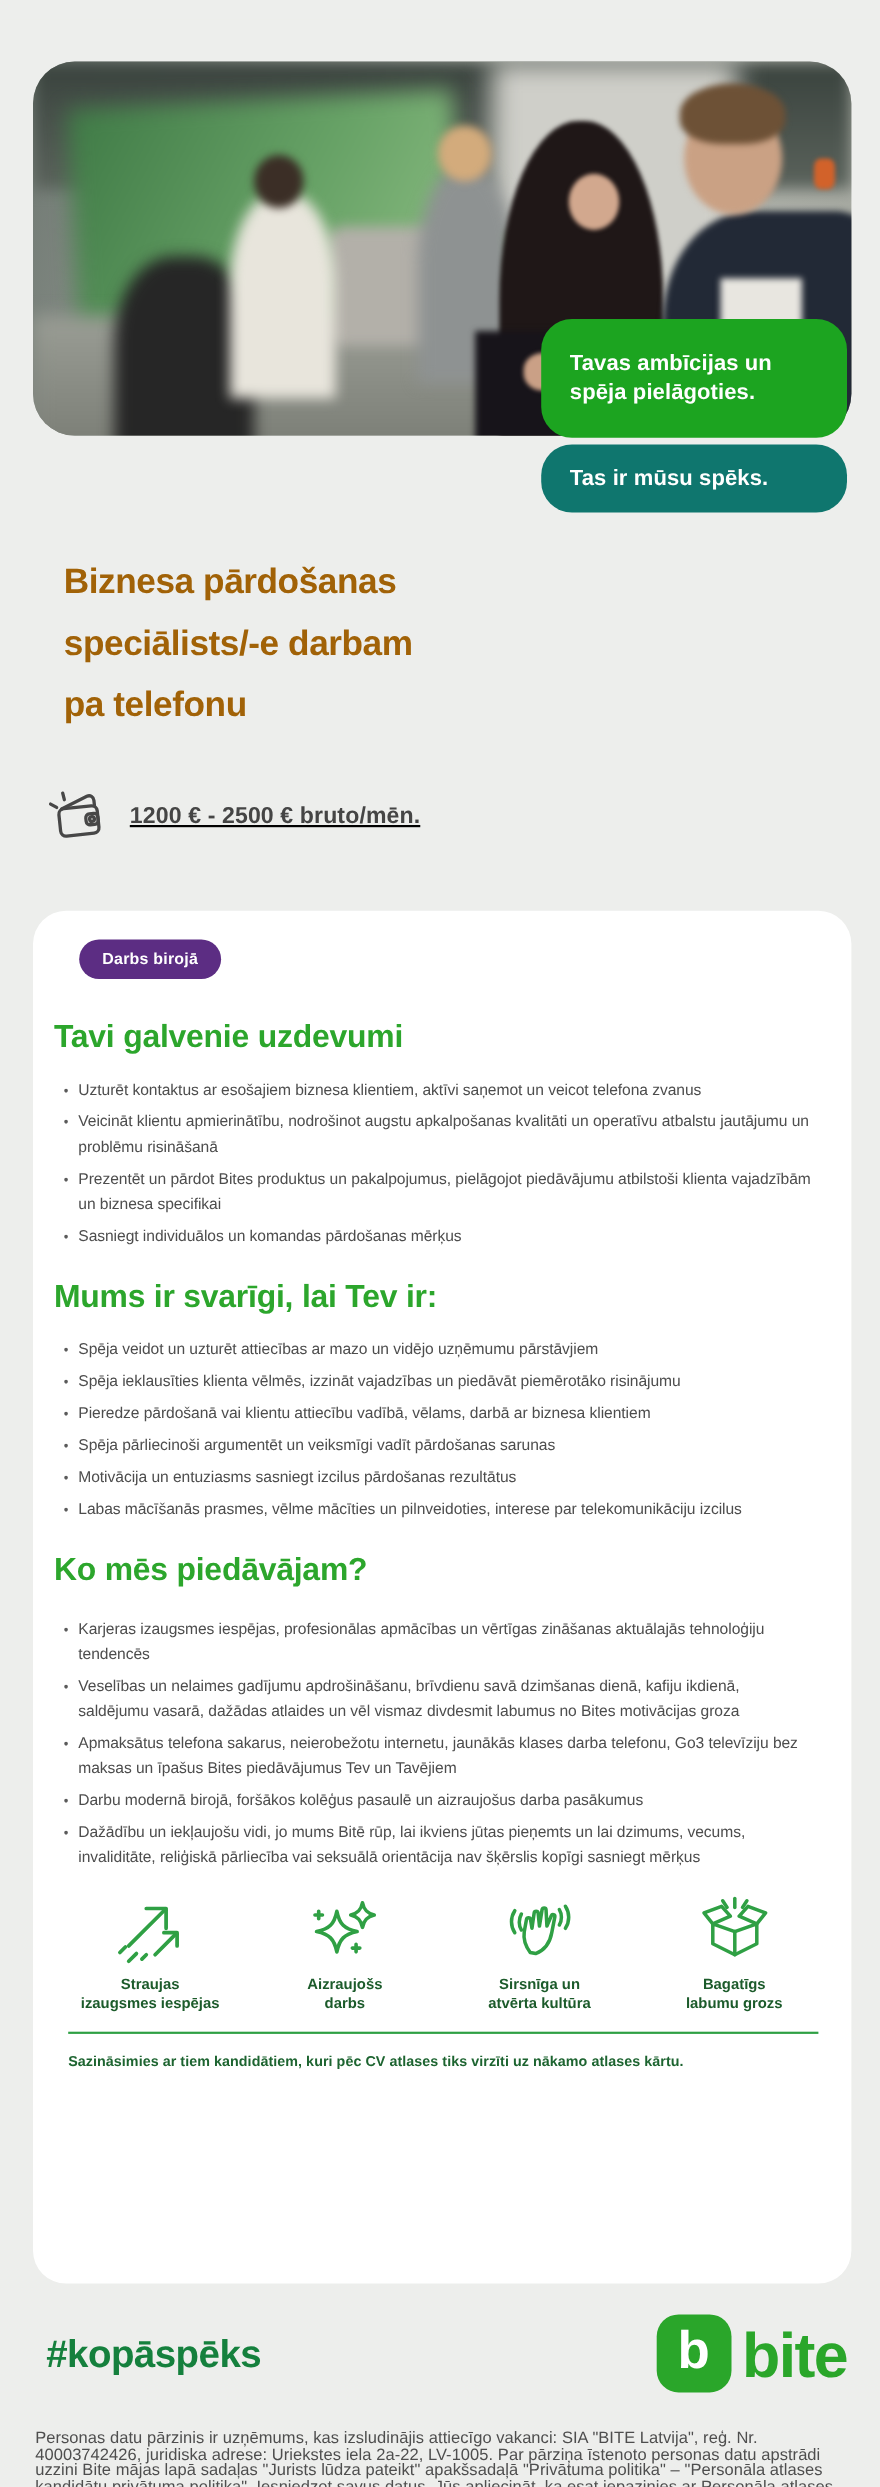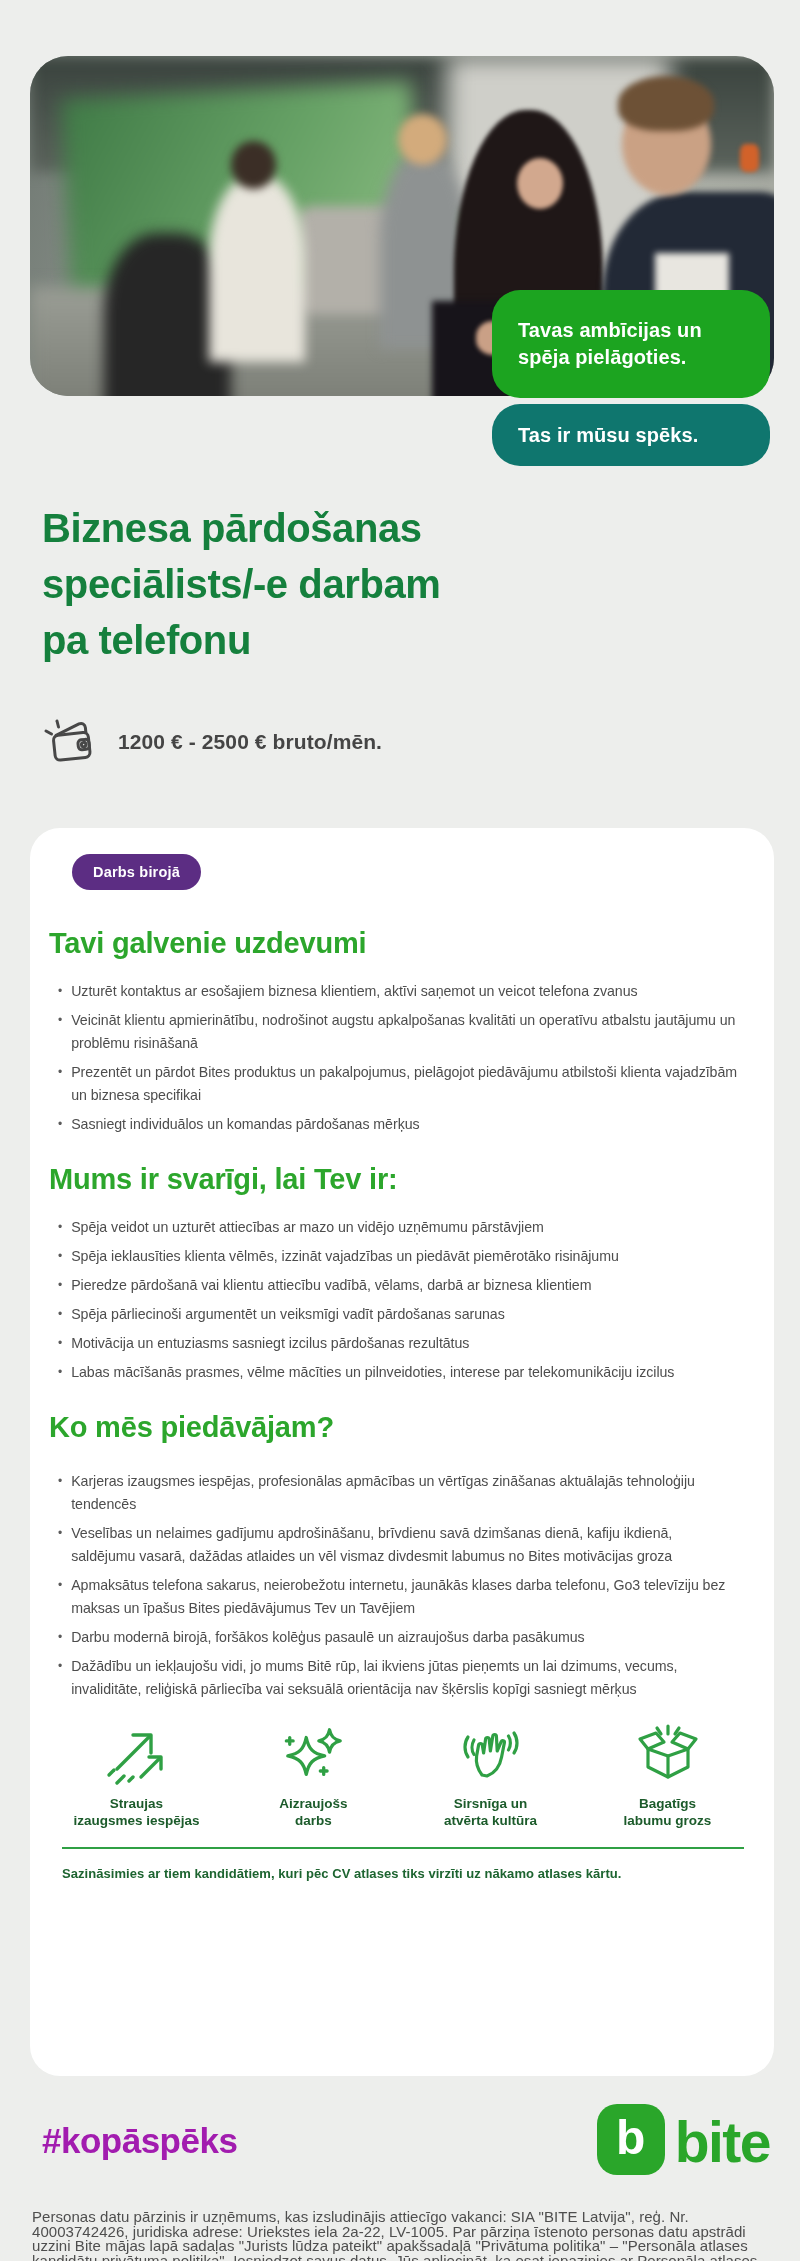--- a/index.html
+++ b/index.html
@@ -33,22 +33,22 @@
   .ph-man-hair { right:8%; top:6%; width:13%; height:16%; background:#6d5136; border-radius:50% 50% 40% 40%; filter:blur(3px); }
   .ph-orange { right:2%; top:26%; width:2.6%; height:8%; background:#d2622a; border-radius:30%; filter:blur(2px); }
 
   
   .badge { position:absolute; right:28px; width:278px; color:#fff; font-weight:700; font-size:20px; line-height:27px;
     padding-left:26px; display:flex; flex-direction:column; justify-content:center; border-radius:28px; letter-spacing:.1px; }
   .badge-primary { top:272px; height:108px; background:#1CA420; }
   .badge-secondary { top:386px; height:62px; background:#0f766e; }
 
   
-  .job-title { position:absolute; left:40px; top:482px; color:#15803d; font-weight:700; font-size:40px; line-height:56px; letter-spacing:-.4px; }
-  .salary-row { position:absolute; left:40px; top:700px; display:flex; align-items:center; gap:20px; }
+  .job-title { position:absolute; left:56px; top:482px; color:#a16207; font-weight:700; font-size:32px; line-height:56px; letter-spacing:-.4px; }
+  .salary-row { position:absolute; left:40px; top:700px; display:flex; align-items:center; gap:20px;text-decoration:underline; }
   .salary-text { color:#454545; font-weight:700; font-size:21px; letter-spacing:.1px; }
 
   
   .card { position:absolute; left:28px; top:810px; width:744px; height:1248px; background:#ffffff; border-radius:30px; overflow:hidden; padding:10px 0 0 0; }
   .pill { display:inline-block; margin:16px 0 0 42px; background:#5C2D83; color:#fff; font-weight:700; font-size:14.5px; padding:10px 21px; border-radius:20px; letter-spacing:.2px; }
   .sec-heading { color:#2CA62C; font-weight:700; font-size:29px; line-height:34px; margin:26px 30px 0 19px; letter-spacing:-.2px; }
   .section:first-child .sec-heading { margin-top:36px; }
   .bullets { list-style:none; margin:20px 36px 0 28px; }
   .bullet { display:flex; gap:9px; margin-bottom:6px; color:#4D4D4D; font-size:14.2px; line-height:23px; letter-spacing:-.05px; }
   .bullet::before { content:"•"; color:#5a5a5a; font-size:12px; line-height:23px; }
@@ -57,21 +57,21 @@
   
   .perks { display:flex; margin:16px 18px 0 18px; }
   .perk { flex:1 1 0; display:flex; flex-direction:column; align-items:center; text-align:center; }
   .perk-icon { height:70px; display:flex; align-items:flex-end; justify-content:center; margin-bottom:8px; }
   .perk-icon svg { display:block; }
   .perk-label { color:#1C5B2B; font-weight:700; font-size:13.5px; line-height:17px; }
   .divider { border:none; border-top:2px solid #2FA044; margin:18px 30px 0 32px; }
   .note { color:#1D6430; font-weight:700; font-size:13px; line-height:18px; margin:16px 36px 0 32px; letter-spacing:.05px; }
 
   
-  .hashtag { position:absolute; left:40px; top:2103px; color:#a21caf; font-weight:700; font-size:35px; letter-spacing:-.5px; }
+  .hashtag { position:absolute; left:40px; top:2103px; color:#15803d; font-weight:700; font-size:35px; letter-spacing:-.5px; }
   .brand { position:absolute; right:28px; top:2086px; display:flex; align-items:center; gap:10px; }
   .brand-mark { width:68px; height:71px; background:#2AA62A; border-radius:20px; display:flex; align-items:center; justify-content:center; }
   .brand-b { color:#fff; font-weight:700; font-size:48px; line-height:48px; transform:translateY(-2px); }
   .brand-word { color:#2AA62A; font-weight:700; font-size:57px; letter-spacing:-1.5px; transform:translateY(2px); }
   .legal { position:absolute; left:30px; top:2192px; width:742px; color:#4E4E4E; font-size:15px; line-height:14.5px; letter-spacing:.05px; }
 </style>
 </head>
 <body>
 
 <div class="page">

